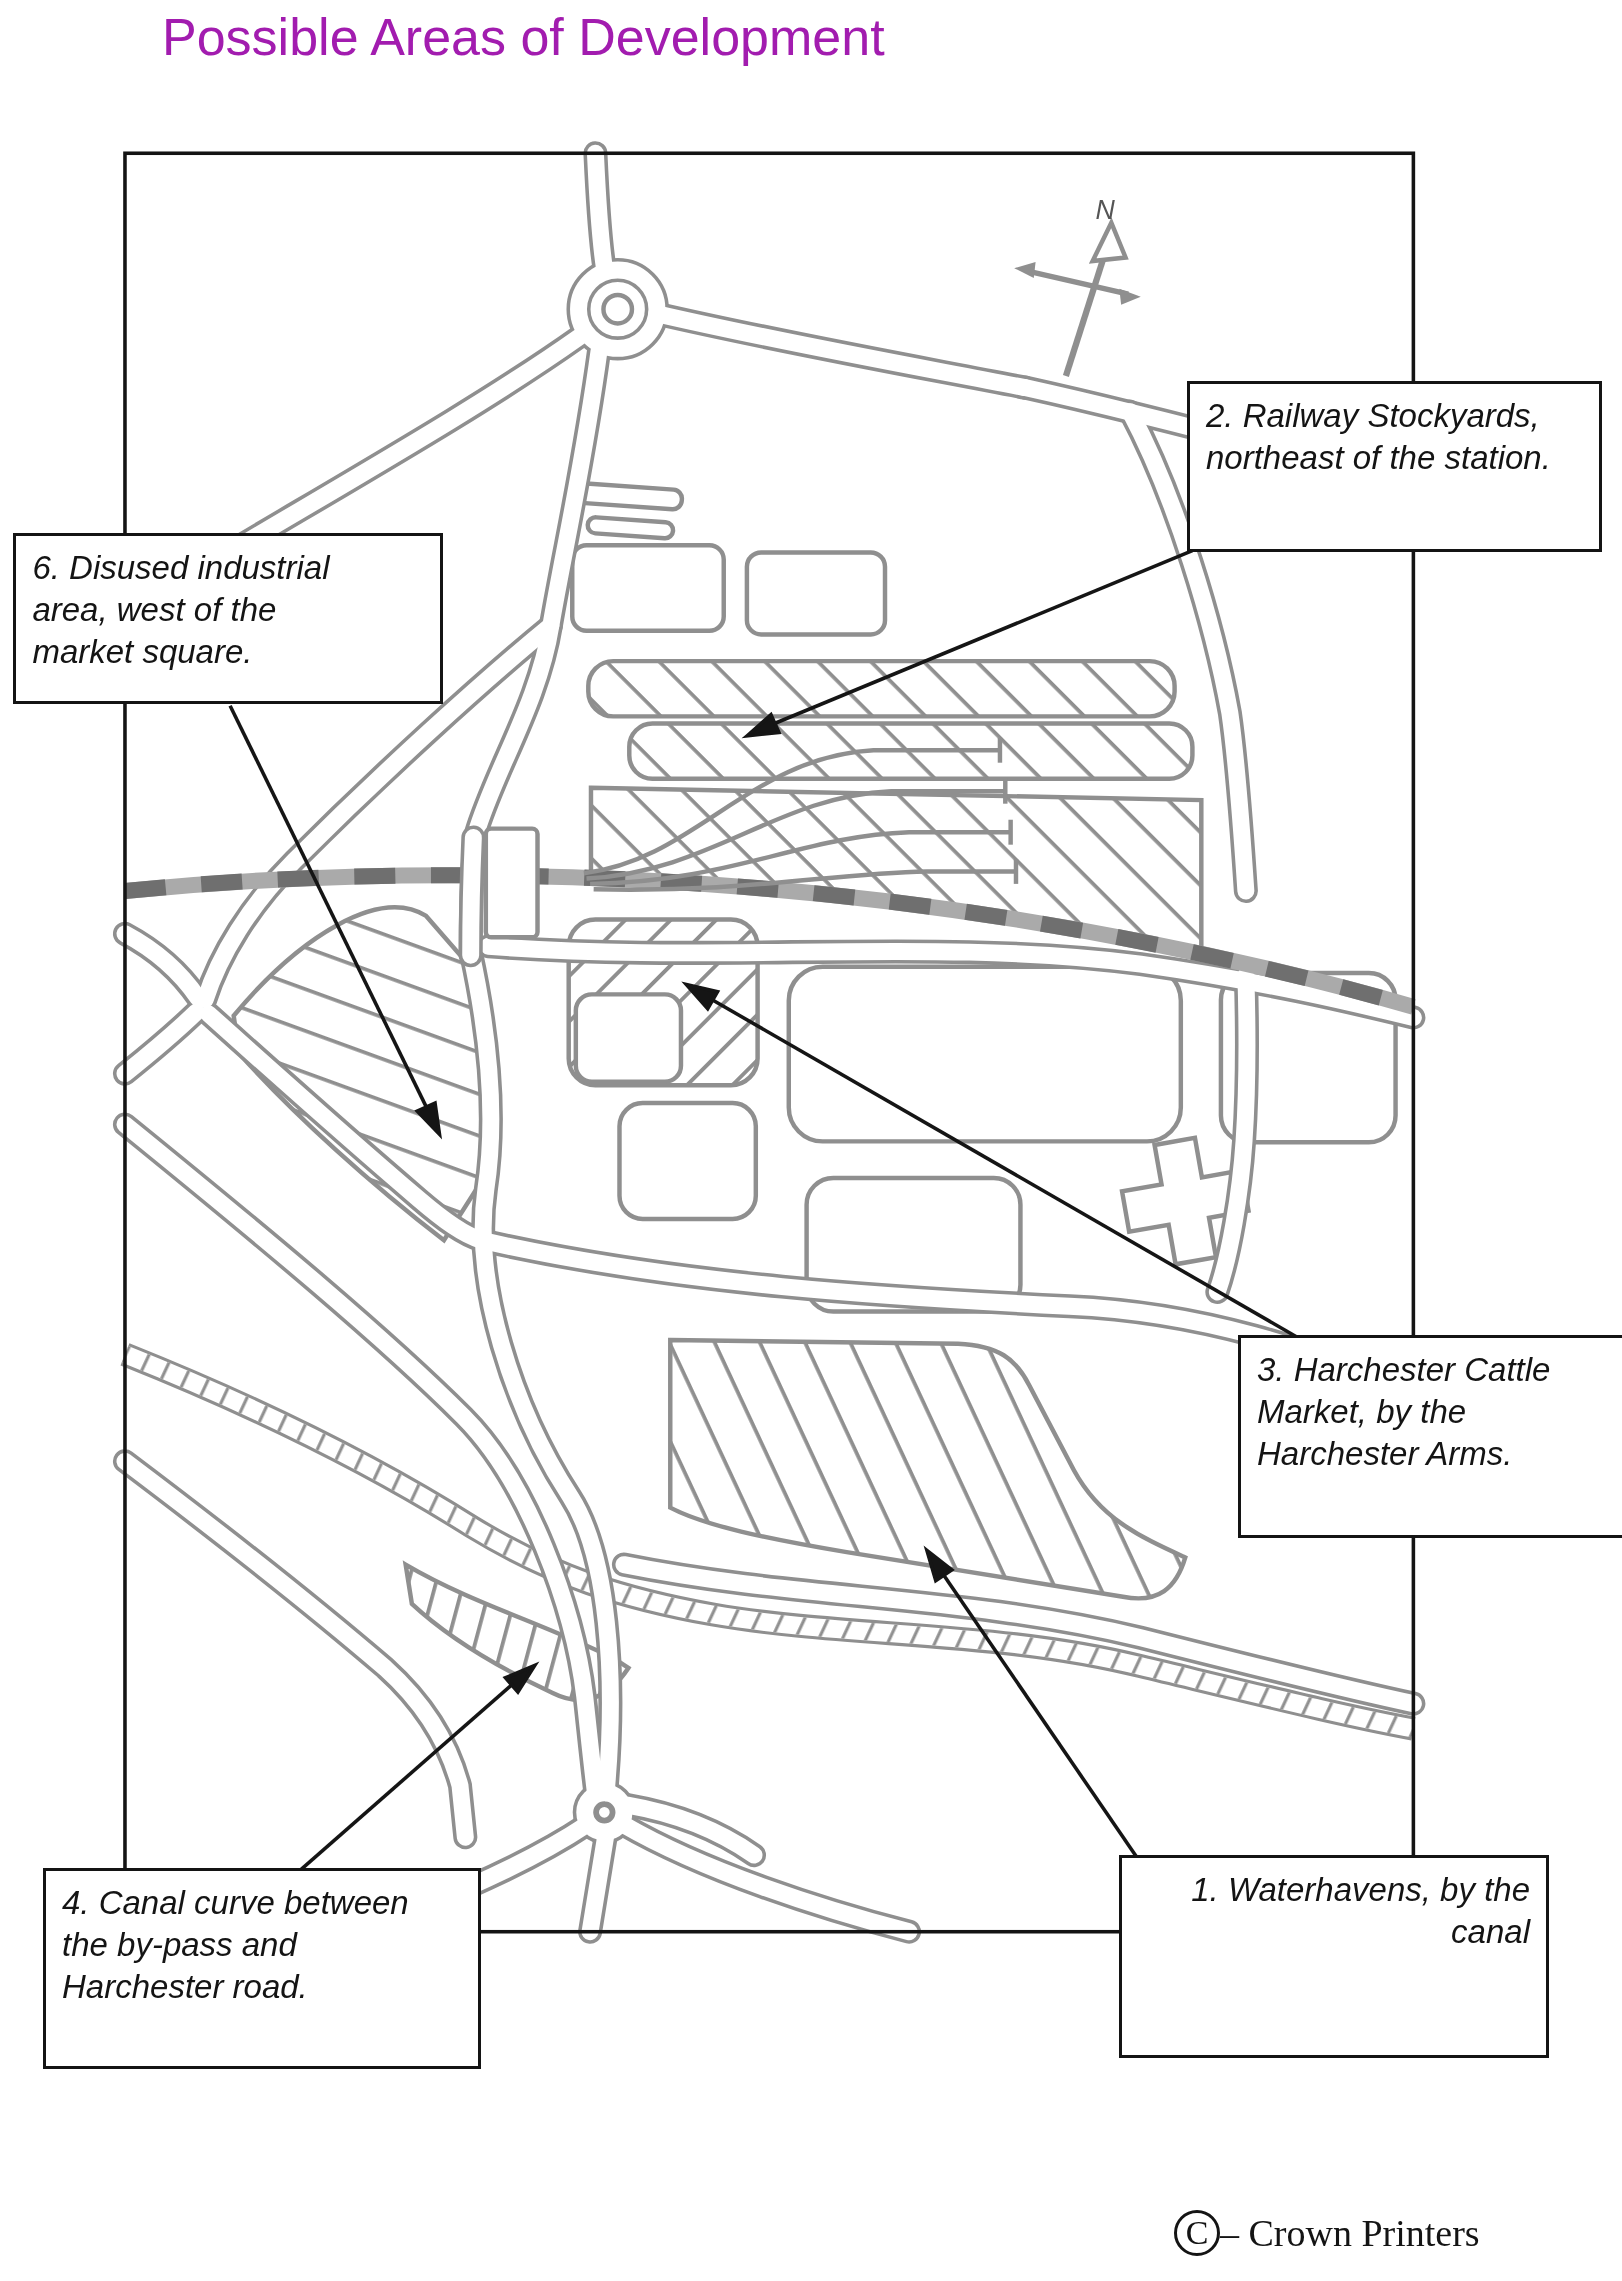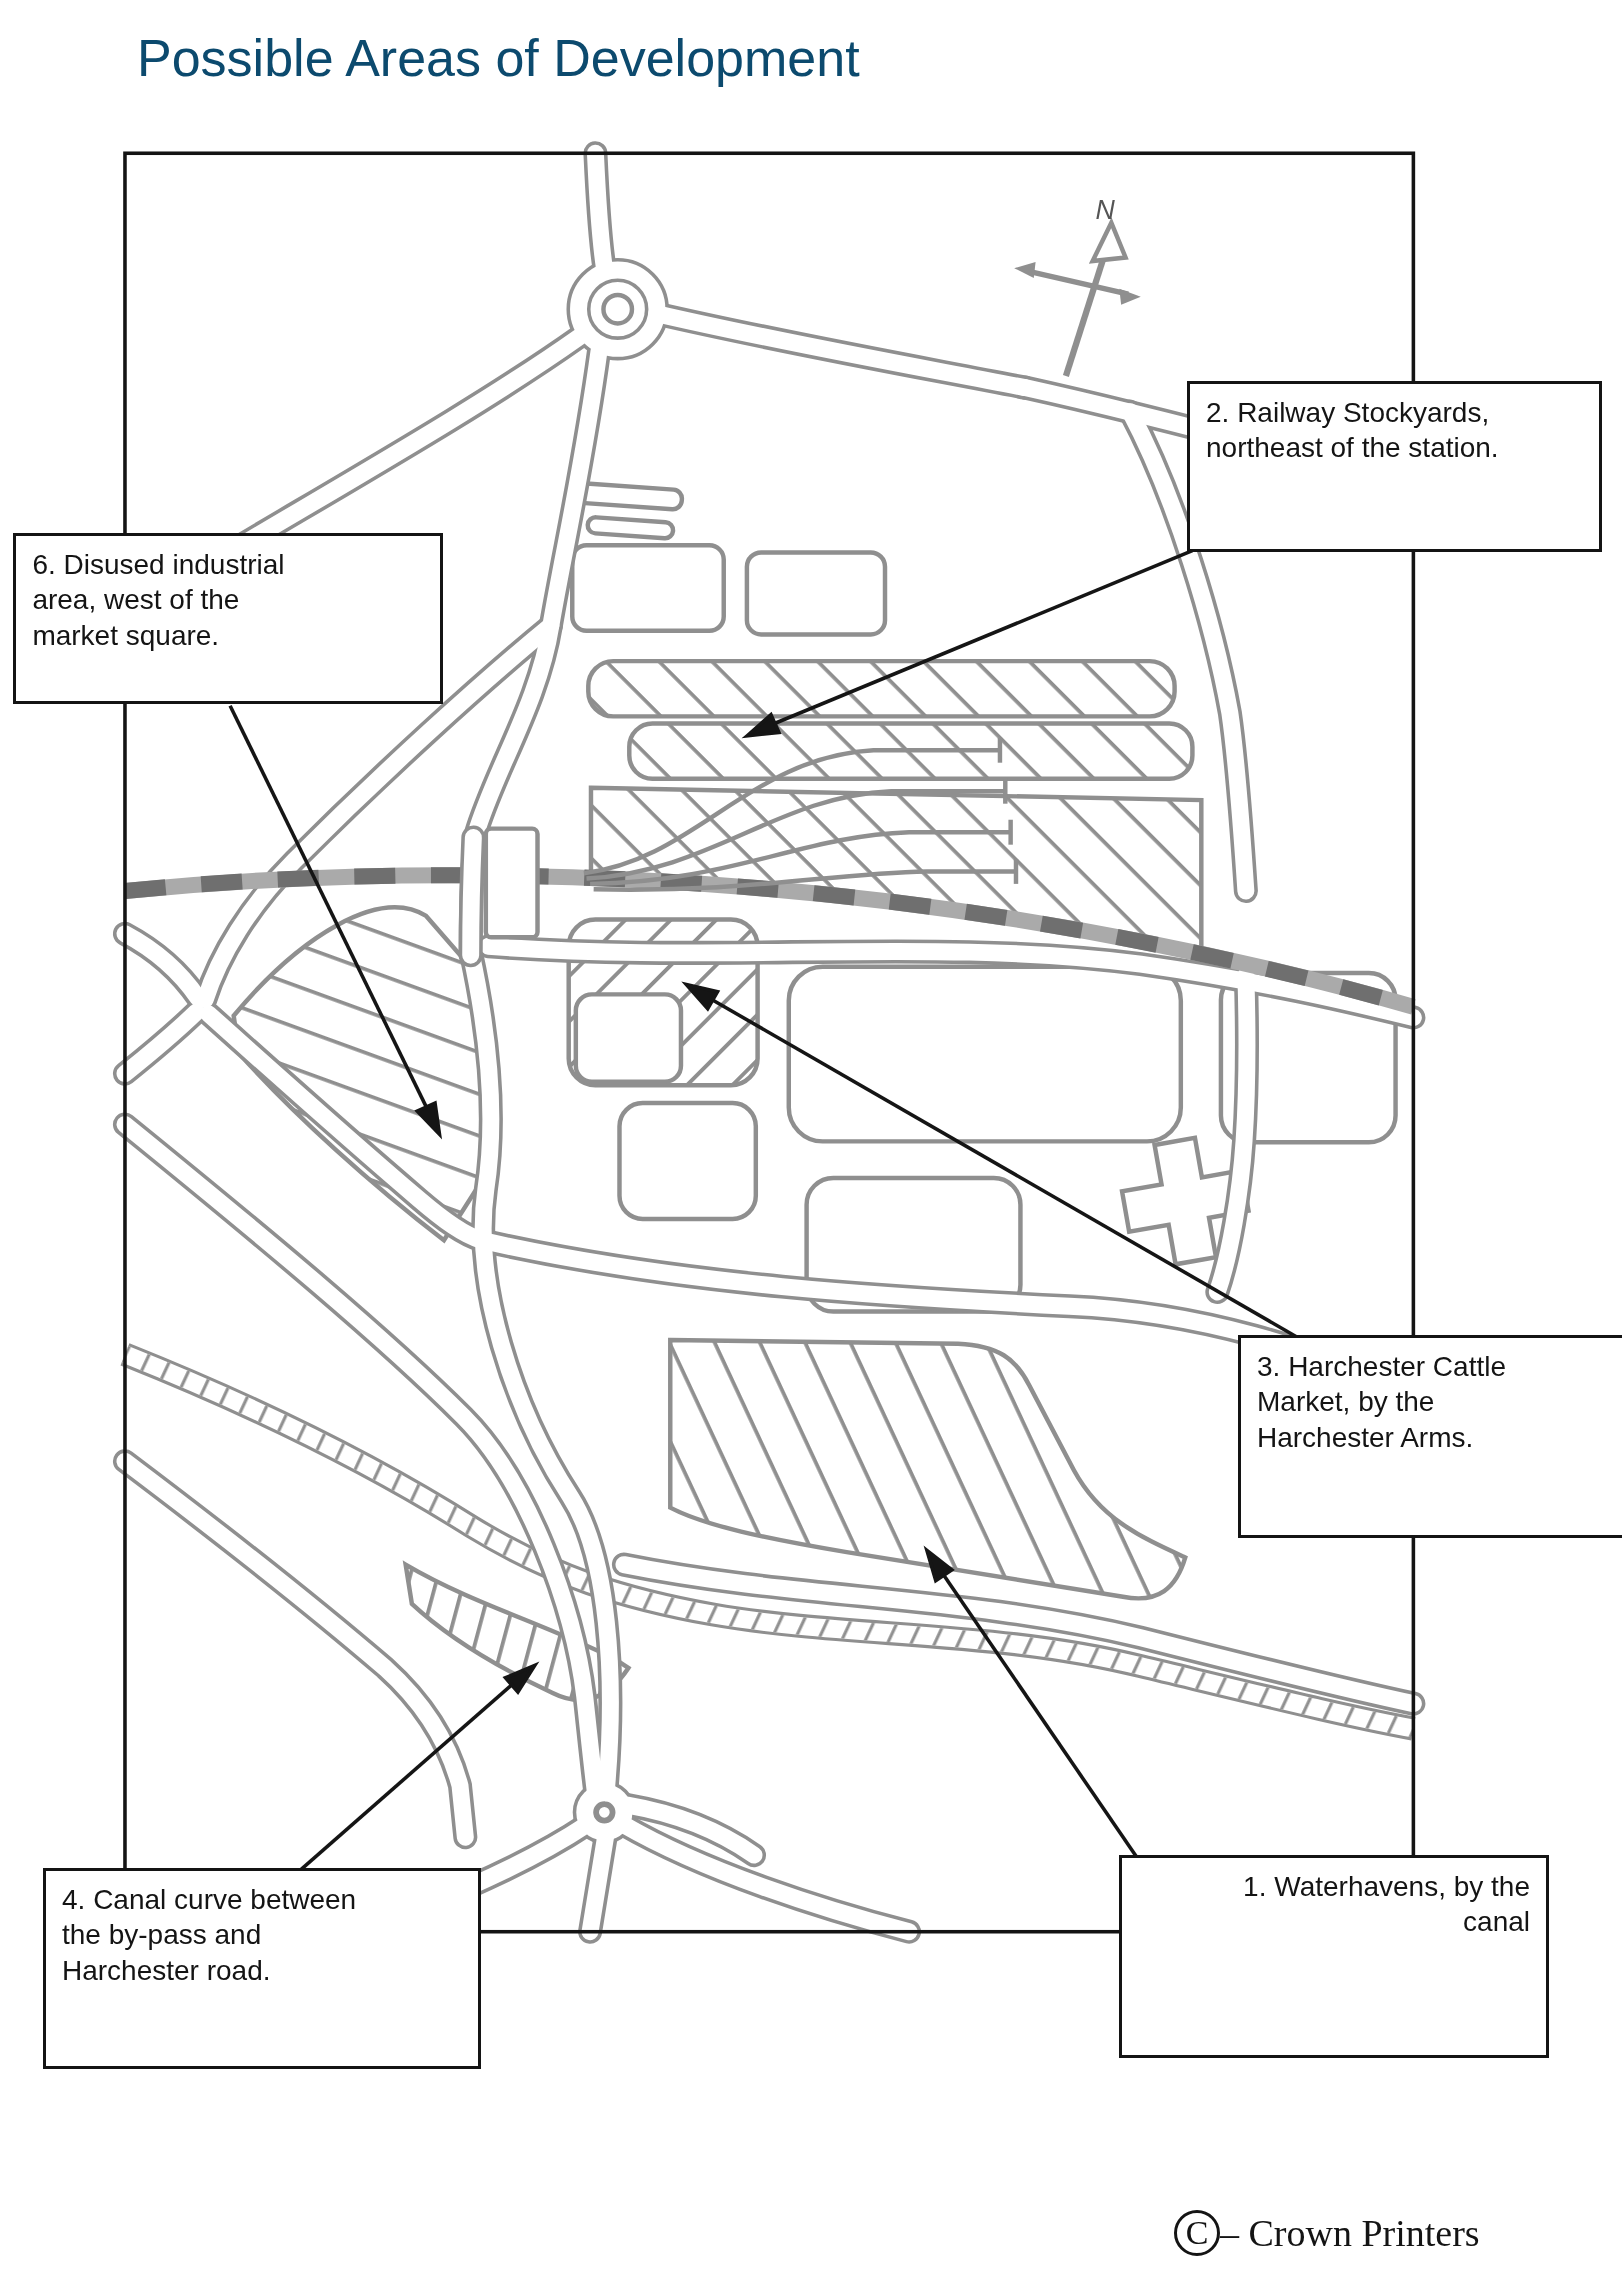--- a/index.html
+++ b/index.html
@@ -1,28 +1,28 @@
 <!DOCTYPE html>
 <html style="font-size:14.3px"><head>
 <meta charset="utf-8">
 <style>
   html,body{margin:0;padding:0;}
   body{
     width:1623px;height:2281px;position:relative;background:#ffffff;
     font-family:"Liberation Sans",sans-serif;overflow:hidden;color:#1a1a1a;
   }
   .page-title{
-    position:absolute;left:137px;top:7.1px;font-size:52px;letter-spacing:0px;
-    color:#0c4a6e;white-space:nowrap;margin-top:21px;
+    position:absolute;left:162px;top:7.1px;font-size:52px;letter-spacing:0px;
+    color:#a21caf;white-space:nowrap;
   }
   .map-svg{position:absolute;left:0;top:0;}
   .note{
     position:absolute;background:#ffffff;border:3.6px solid #141414;
-    box-sizing:border-box;padding:10.7px 16px;font-size:28px;line-height:1.27;
-    white-space:pre-line;color:#141414;
+    box-sizing:border-box;padding:10.7px 16px;font-size:33px;line-height:1.27;
+    white-space:pre-line;color:#141414;font-style:italic;
   }
   .note-5{left:13.4px;top:533px;width:430px;height:171px;}
   .note-2{left:1187px;top:381px;width:415px;height:171px;}
   .note-3{left:1238px;top:1335px;width:421px;height:203px;}
   .note-4{left:43px;top:1868px;width:438px;height:201px;}
   .note-1{left:1119px;top:1855px;width:430px;height:203px;text-align:right;}
   .footer{
     position:absolute;left:1174px;top:2210px;display:flex;align-items:center;
     font-family:"Liberation Serif",serif;
   }

